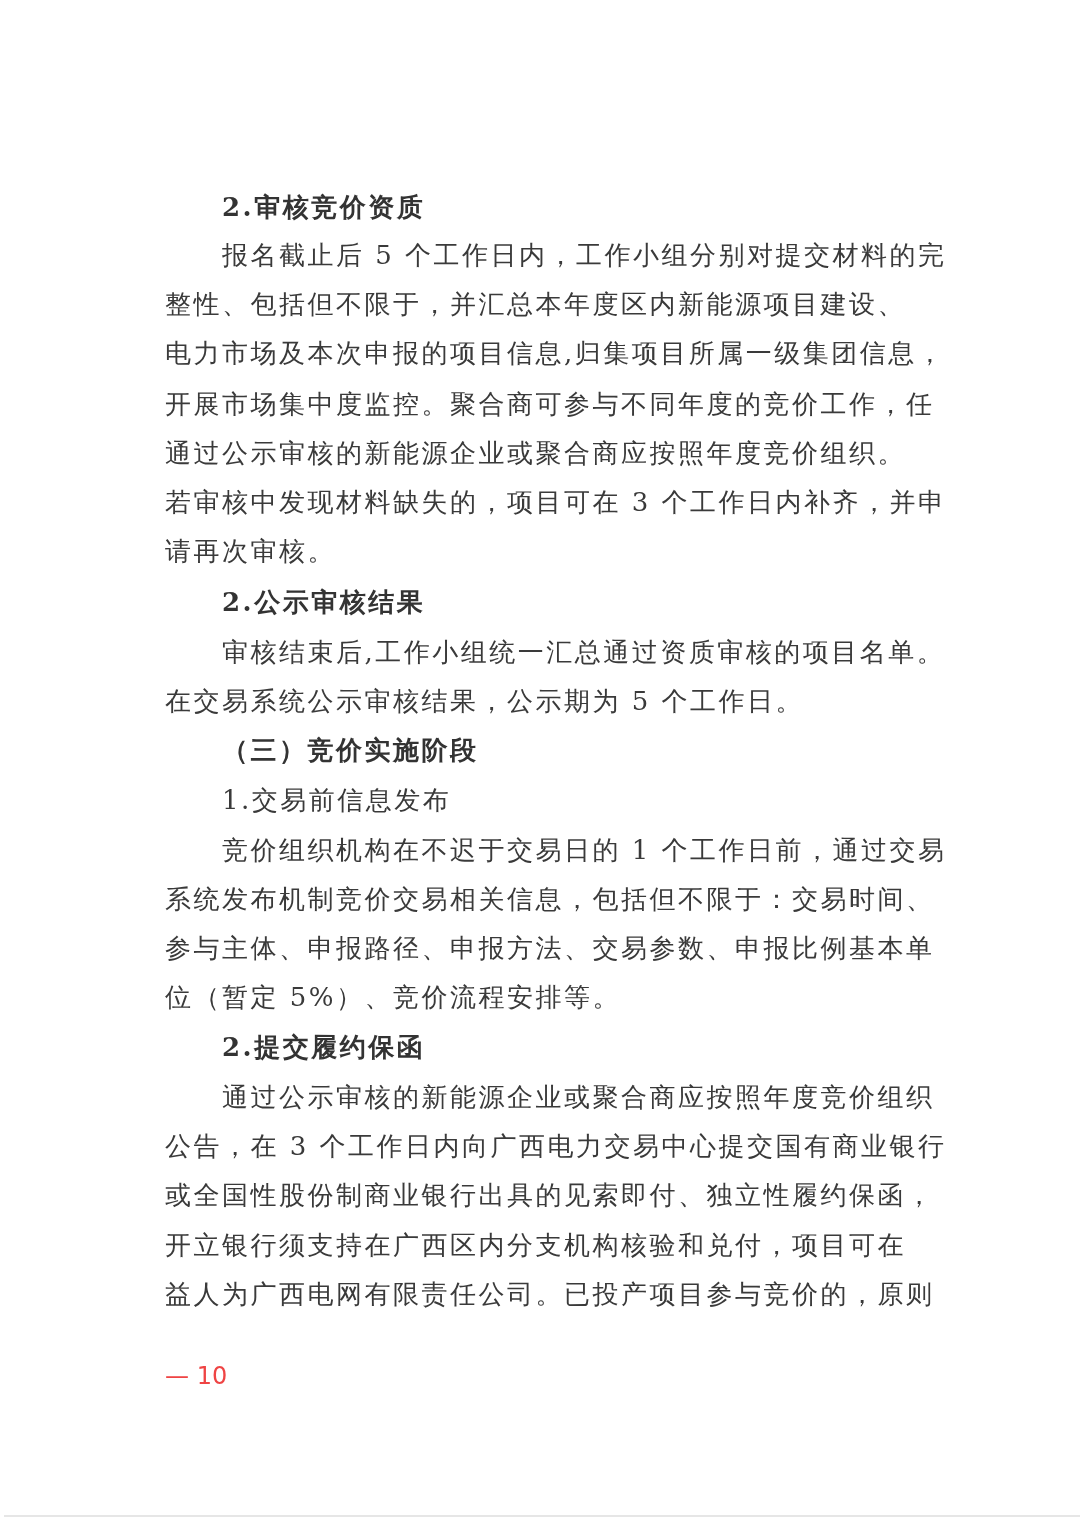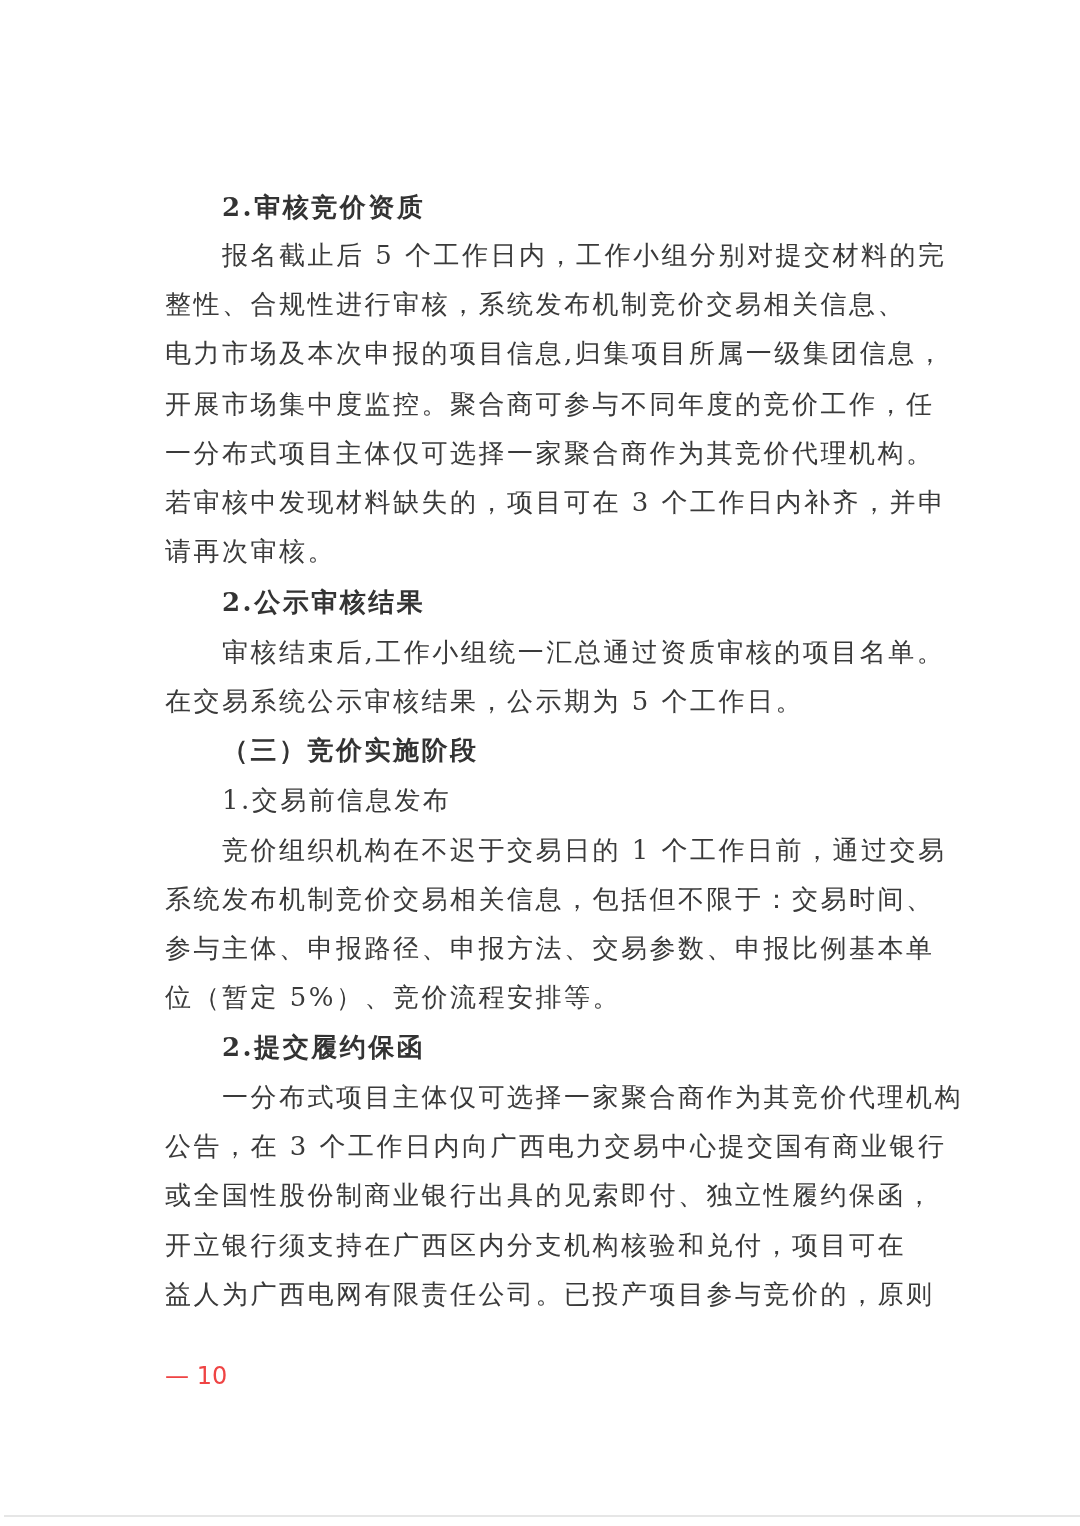--- a/index.html
+++ b/index.html
@@ -17,37 +17,37 @@
   .bottom-rule { position: absolute; left: 4px; right: 0; top: 1515px; height: 2px; background: #e6e6e6; }
   .page-num { position: absolute; left: 165px; top: 1362px; font-size: 24px; font-family: "DejaVu Sans", sans-serif; color: #ef4444; }
 </style>
 </head>
 <body>
 
 <div class="page">
   <div id="lines">
       <div class="line indent heading" style="top: 192px;">2.审核竞价资质</div>
       <div class="line indent" style="top: 240px;">报名截止后 5 个工作日内，工作小组分别对提交材料的完</div>
-      <div class="line" style="top: 289px;">整性、合规性进行审核，系统发布机制竞价交易相关信息、</div>
+      <div class="line" style="top: 289px;">整性、包括但不限于，并汇总本年度区内新能源项目建设、</div>
       <div class="line" style="top: 338px;">电力市场及本次申报的项目信息,归集项目所属一级集团信息，</div>
       <div class="line" style="top: 389px;">开展市场集中度监控。聚合商可参与不同年度的竞价工作，任</div>
-      <div class="line" style="top: 438px;">一分布式项目主体仅可选择一家聚合商作为其竞价代理机构。</div>
+      <div class="line" style="top: 438px;">通过公示审核的新能源企业或聚合商应按照年度竞价组织。</div>
       <div class="line" style="top: 487px;">若审核中发现材料缺失的，项目可在 3 个工作日内补齐，并申</div>
       <div class="line" style="top: 536px;">请再次审核。</div>
       <div class="line indent heading" style="top: 587px;">2.公示审核结果</div>
       <div class="line indent" style="top: 637px;">审核结束后,工作小组统一汇总通过资质审核的项目名单。</div>
       <div class="line" style="top: 686px;">在交易系统公示审核结果，公示期为 5 个工作日。</div>
       <div class="line indent heading" style="top: 735px;">（三）竞价实施阶段</div>
       <div class="line indent" style="top: 785px;">1.交易前信息发布</div>
       <div class="line indent" style="top: 835px;">竞价组织机构在不迟于交易日的 1 个工作日前，通过交易</div>
       <div class="line" style="top: 884px;">系统发布机制竞价交易相关信息，包括但不限于：交易时间、</div>
       <div class="line" style="top: 933px;">参与主体、申报路径、申报方法、交易参数、申报比例基本单</div>
       <div class="line" style="top: 982px;">位（暂定 5%）、竞价流程安排等。</div>
       <div class="line indent heading" style="top: 1032px;">2.提交履约保函</div>
-      <div class="line indent" style="top: 1082px;">一分布式项目主体仅可选择一家聚合商作为其竞价代理机构</div>
+      <div class="line indent" style="top: 1082px;">通过公示审核的新能源企业或聚合商应按照年度竞价组织</div>
       <div class="line" style="top: 1131px;">公告，在 3 个工作日内向广西电力交易中心提交国有商业银行</div>
       <div class="line" style="top: 1180px;">或全国性股份制商业银行出具的见索即付、独立性履约保函，</div>
       <div class="line" style="top: 1230px;">开立银行须支持在广西区内分支机构核验和兑付，项目可在</div>
       <div class="line" style="top: 1279px;">益人为广西电网有限责任公司。已投产项目参与竞价的，原则</div>
     </div>
   <div class="page-num">— 10</div>
   <div class="bottom-rule"></div>
 </div>
 
 </body></html>

